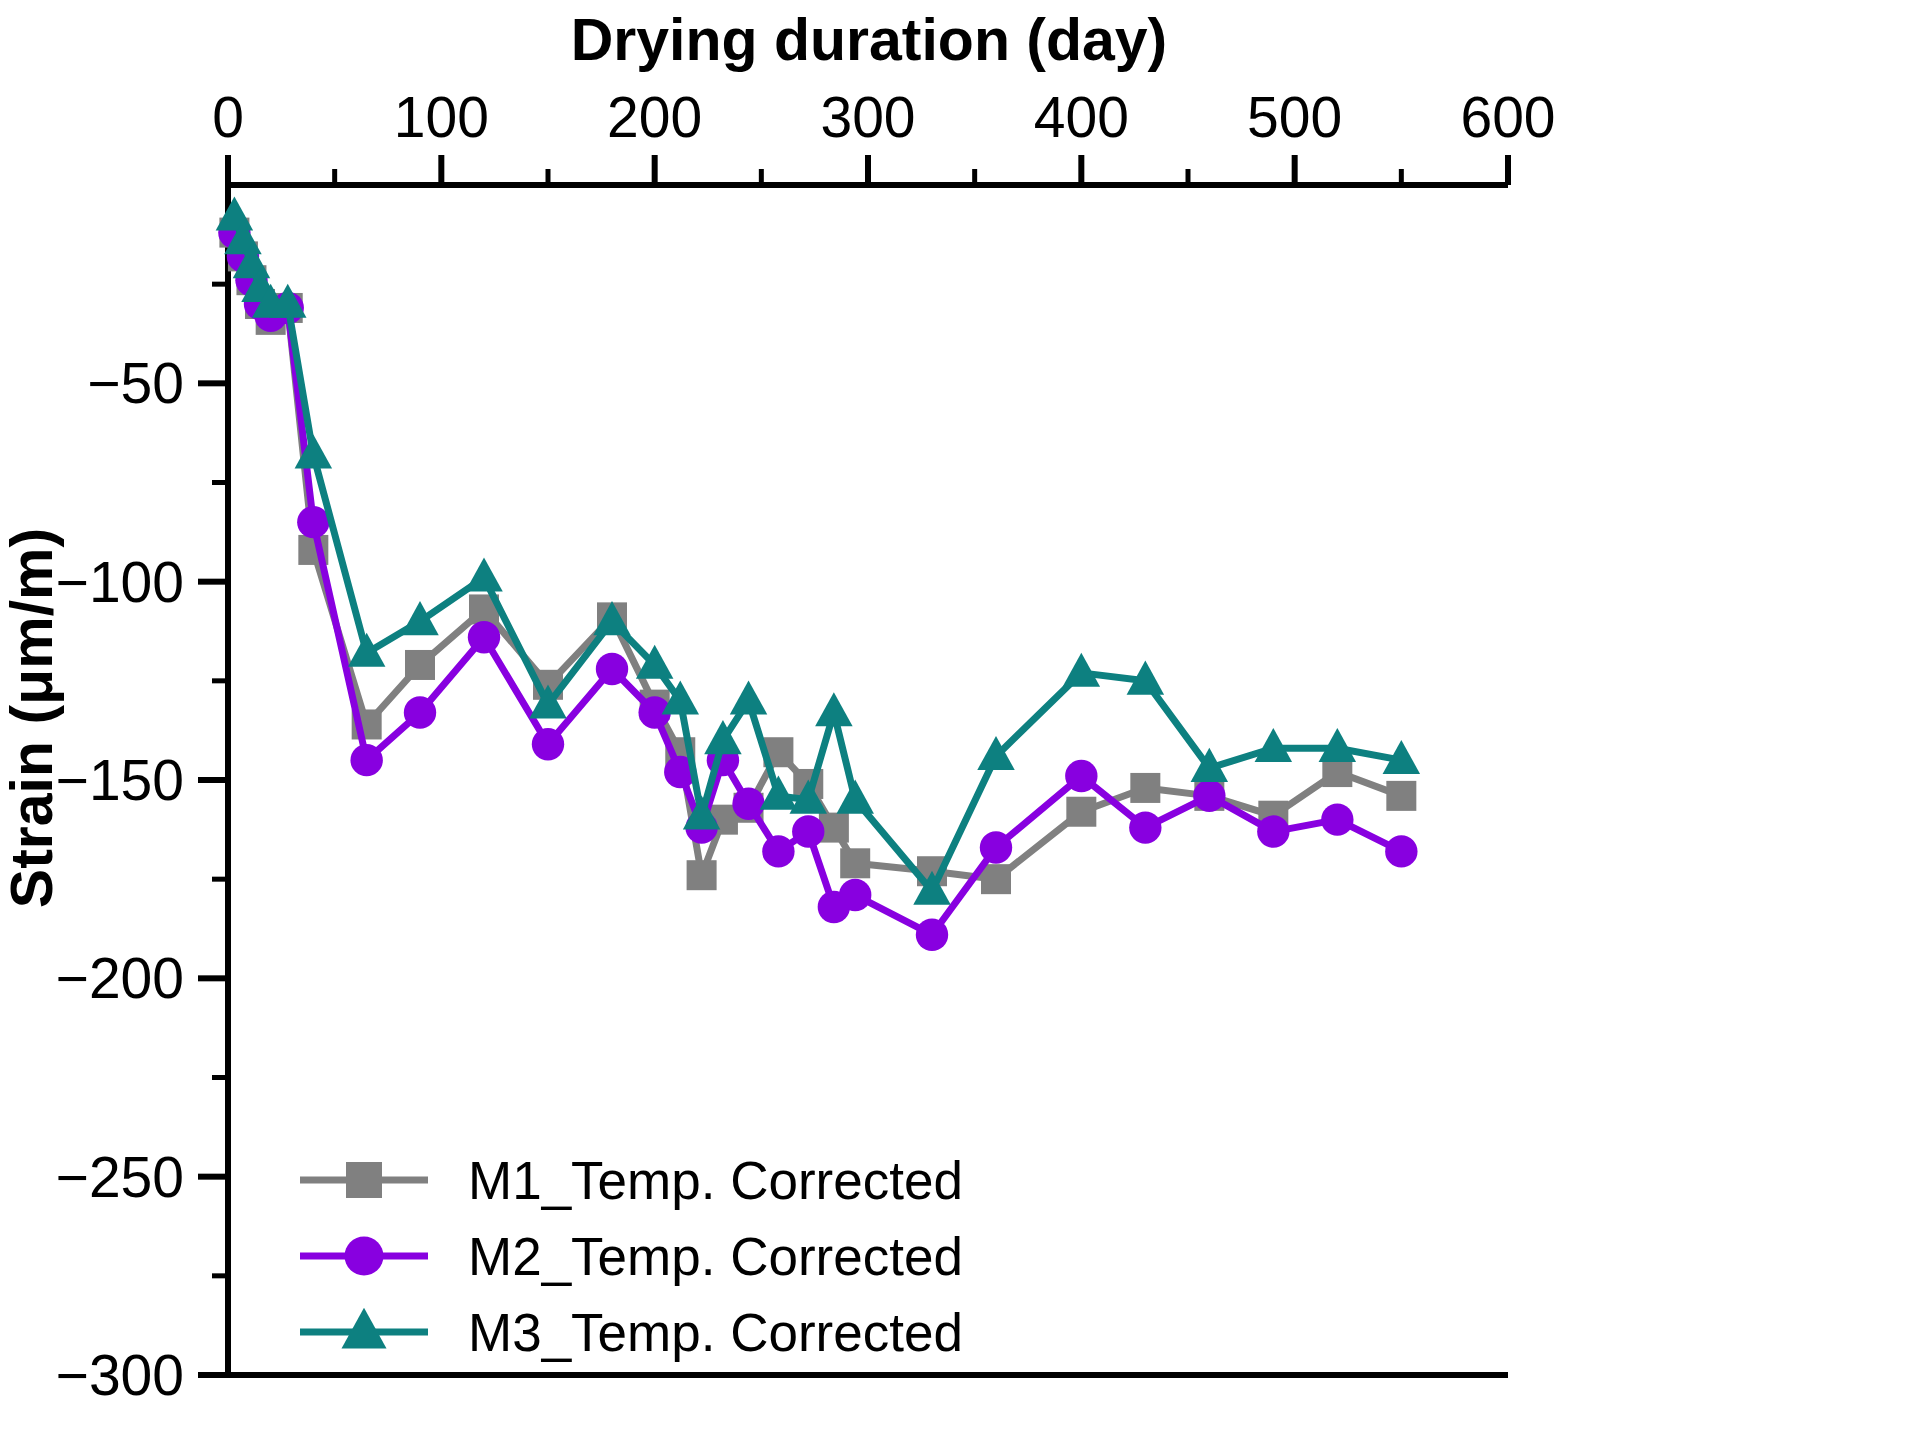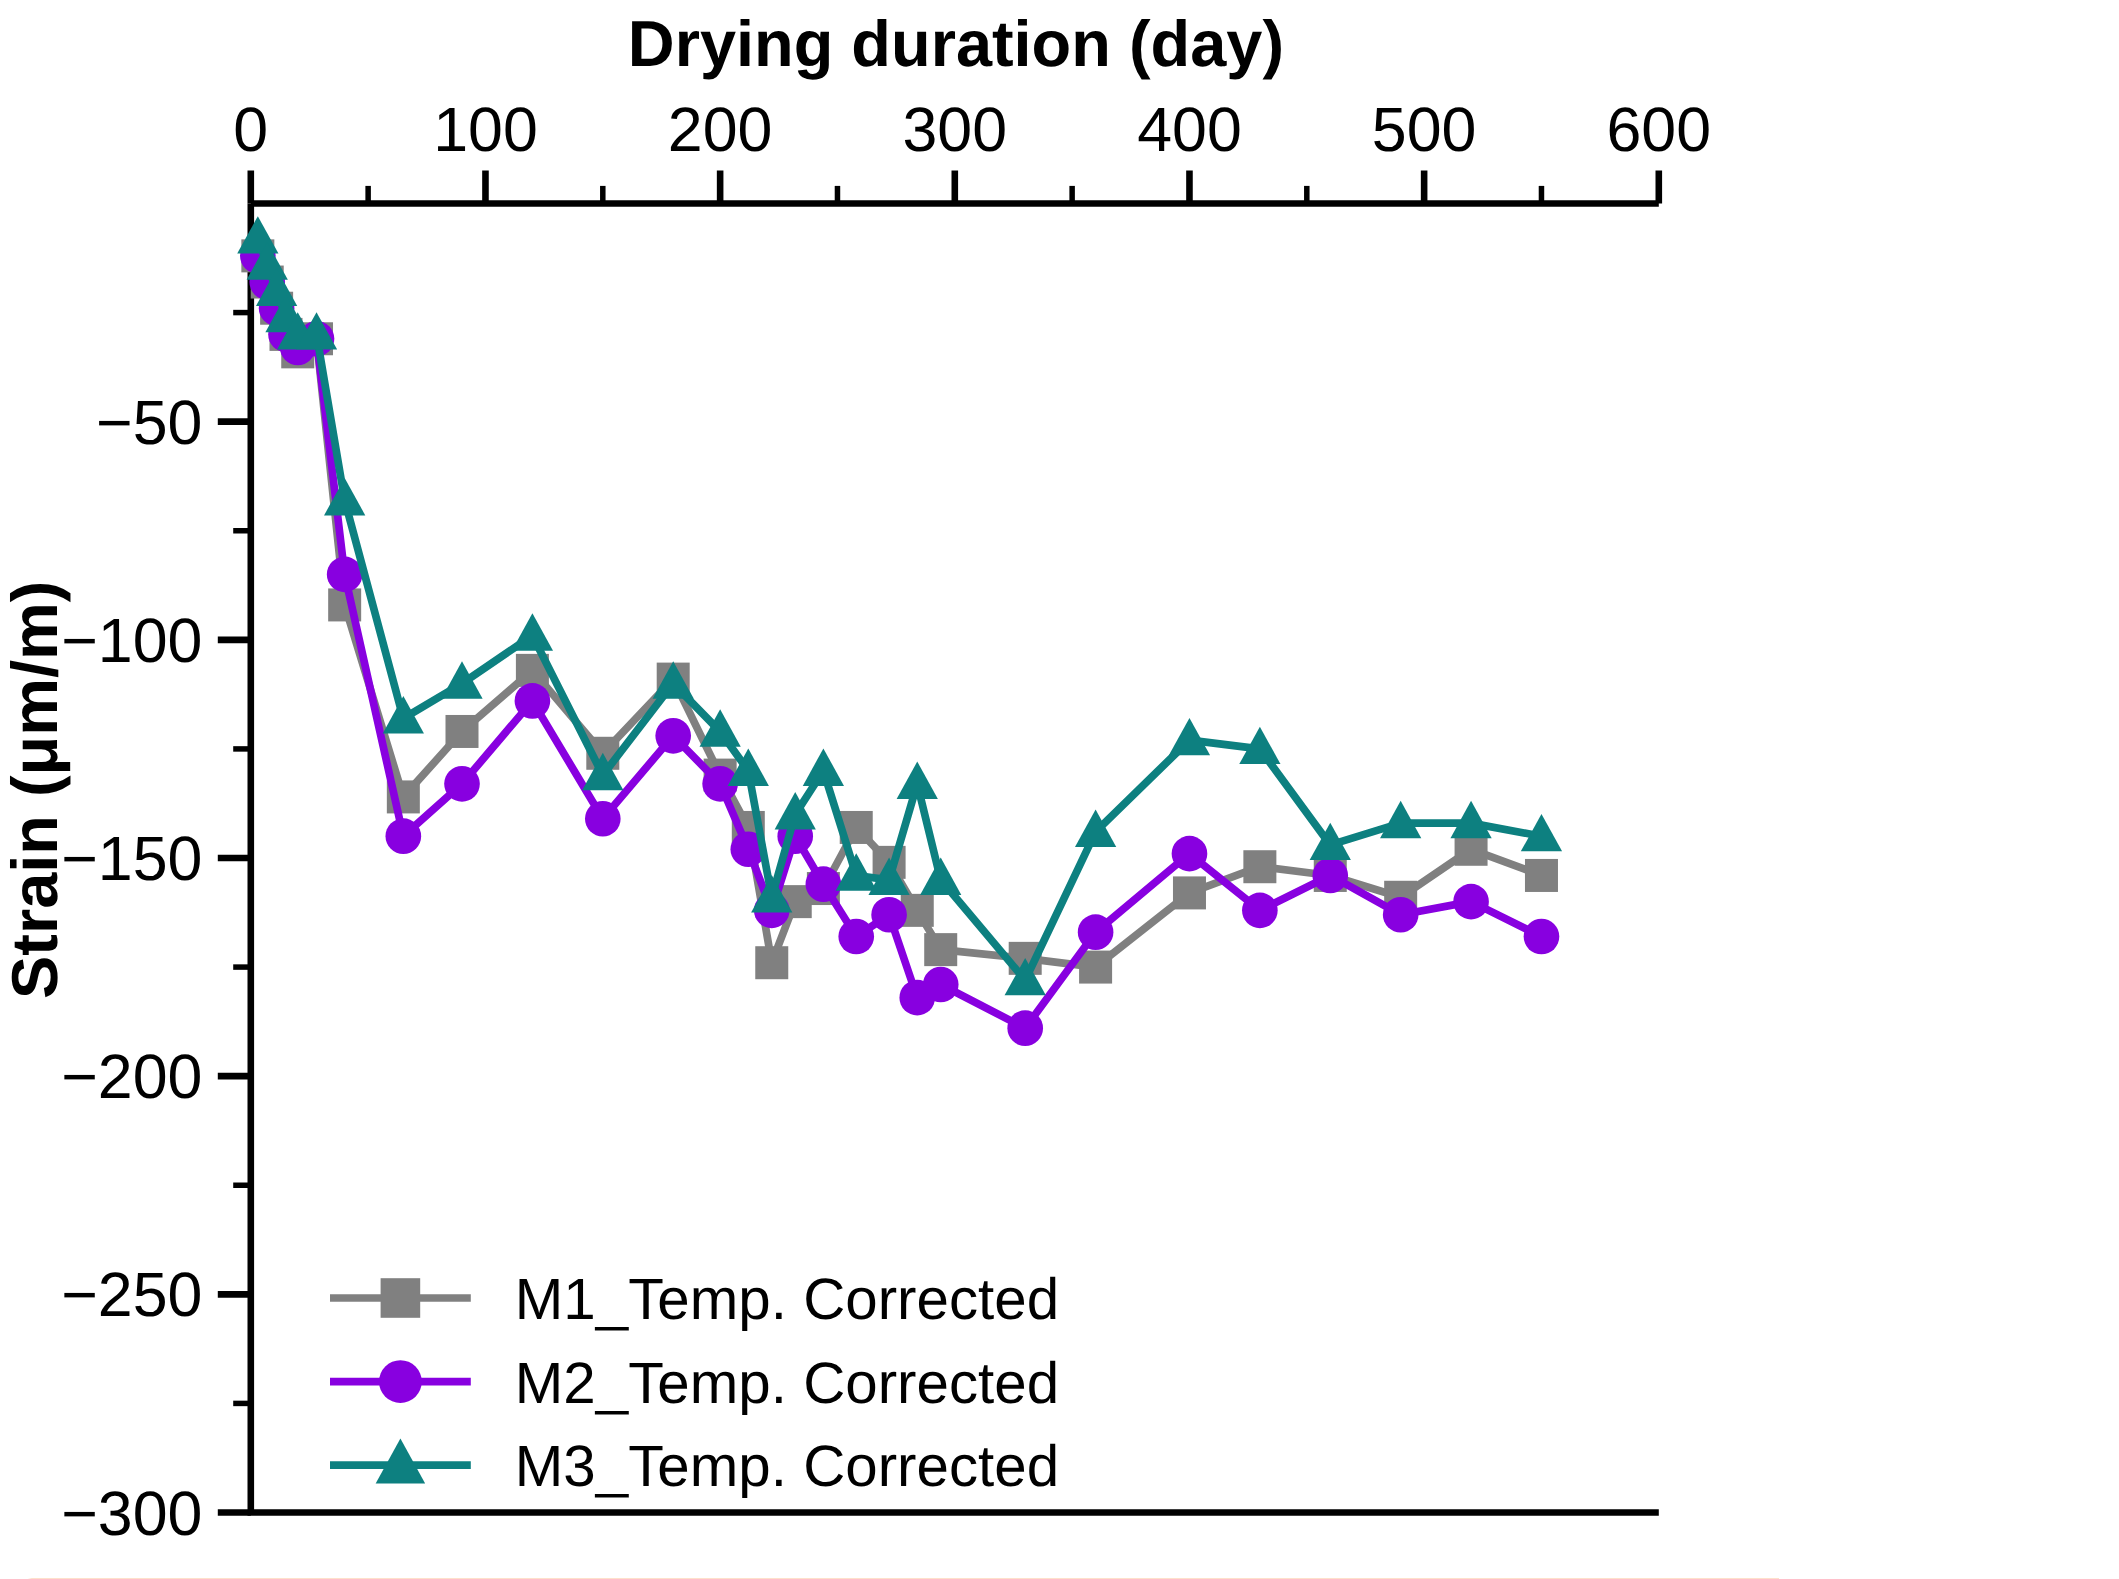--- a/index.html
+++ b/index.html
@@ -10,22 +10,21 @@
   body {
     width: 1926px;
     height: 1435px;
     font-family: "Liberation Sans", sans-serif;
     overflow: hidden;
   }
   #figure {
     position: relative;
     width: 1926px;
     height: 1435px;
-    background: #f97316;
-    border-radius: 29px;
+    background: #f0abfc;
   }
   #plot-svg {
     display: block;
     width: 1926px;
     height: 1435px;
   }
   .axis-title {
     font-family: "Liberation Sans", sans-serif;
     font-weight: bold;
     font-size: 59px;

